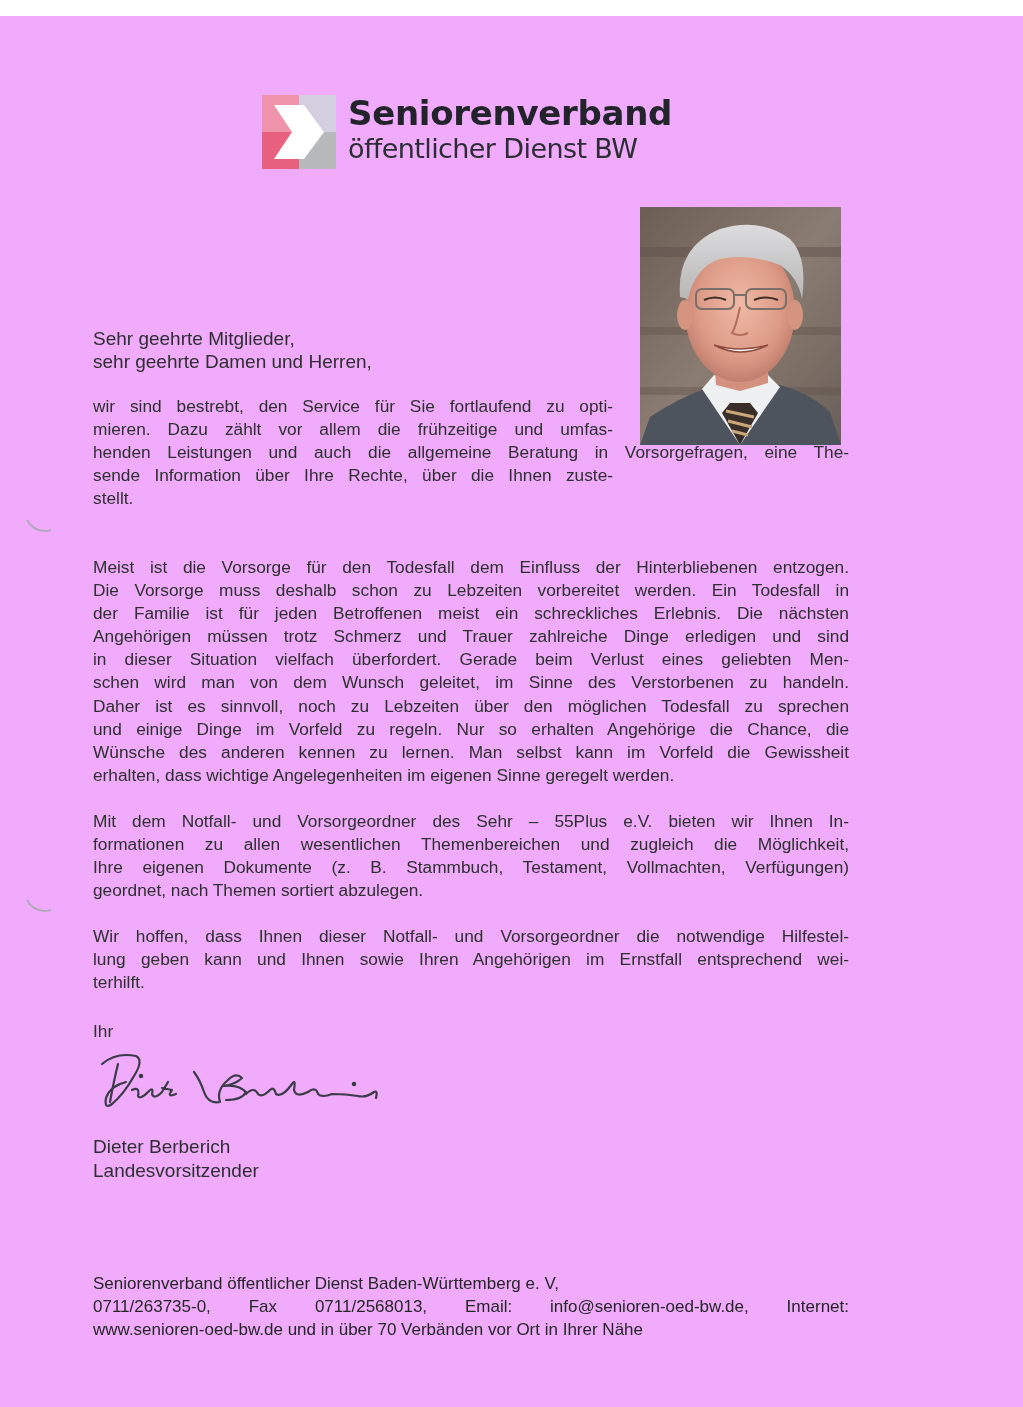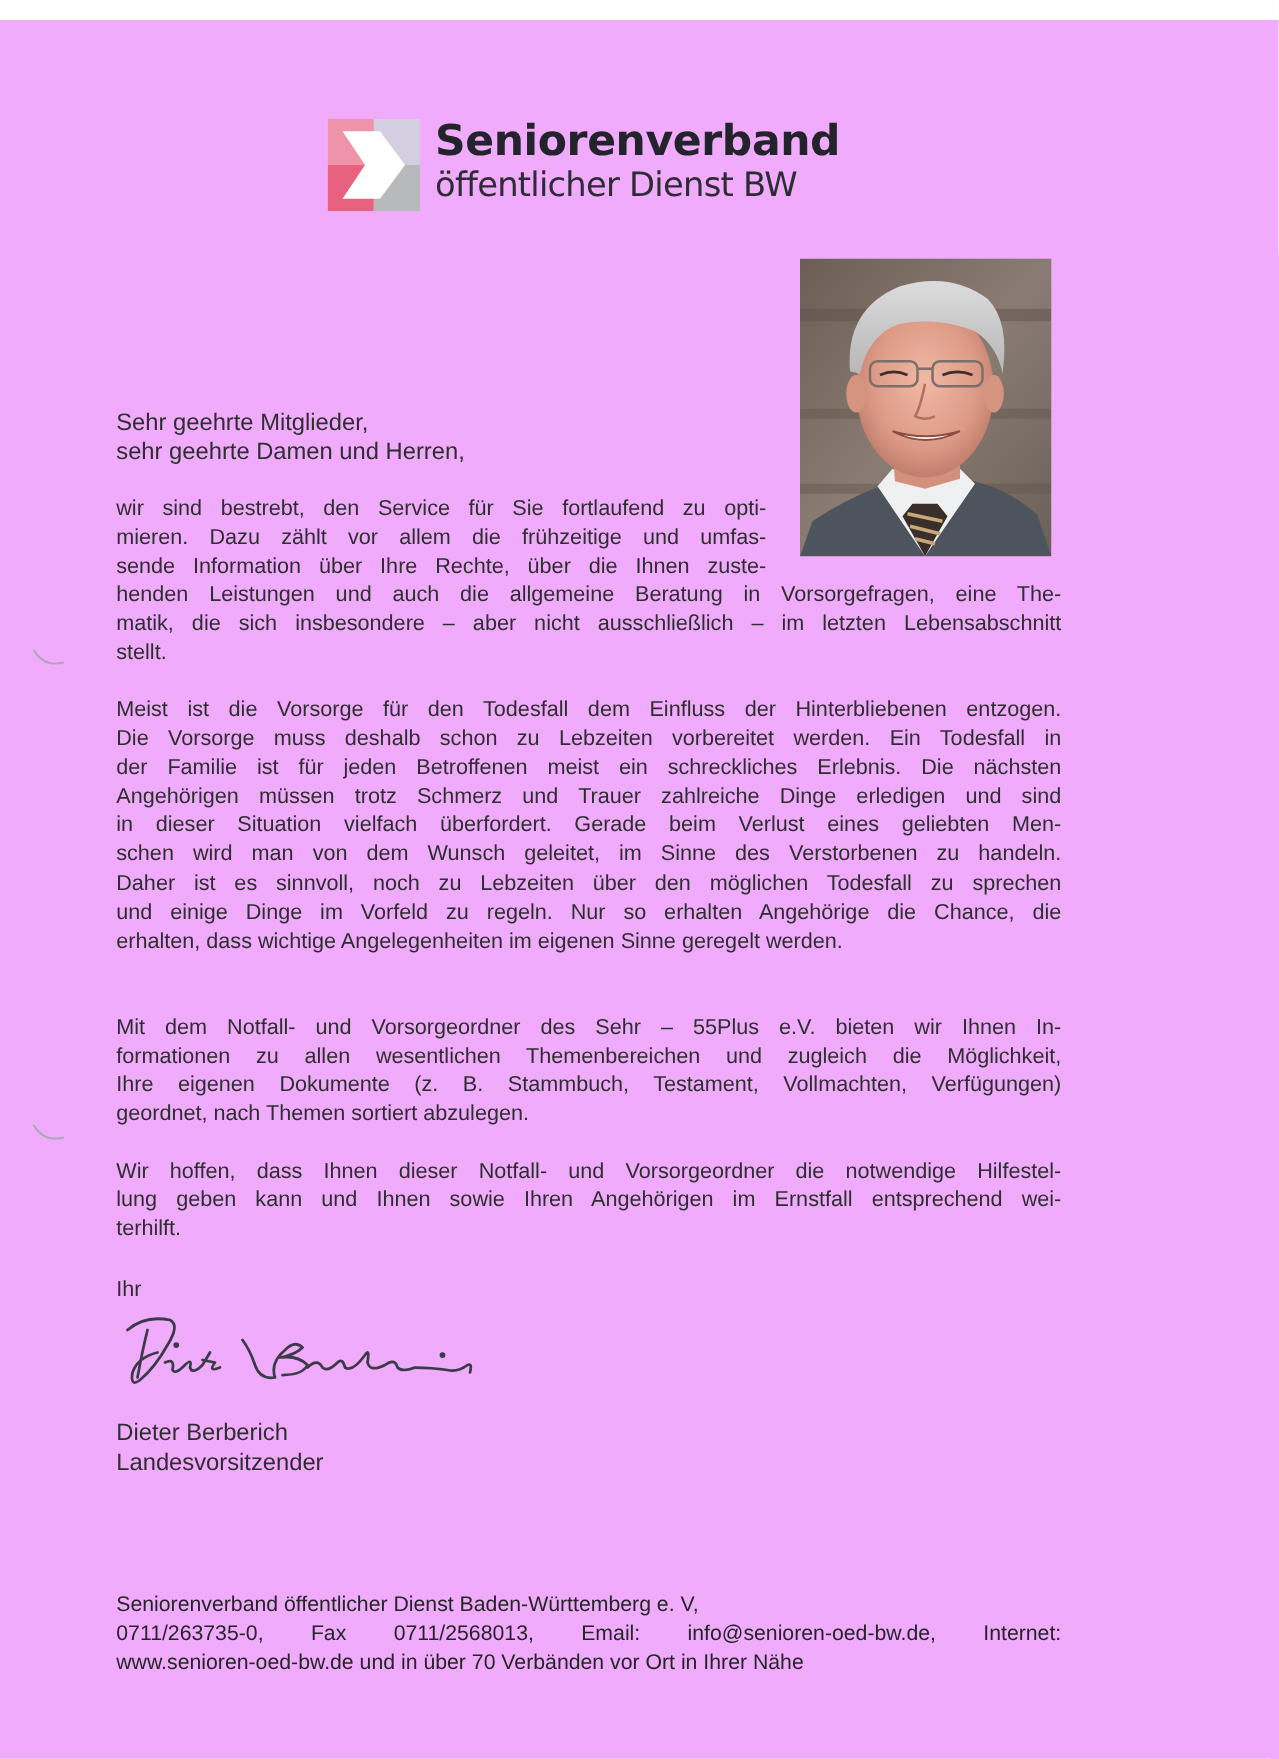--- a/index.html
+++ b/index.html
@@ -244,35 +244,35 @@
   </div>
 
   <div class="salutation">
     <span style="display:block">Sehr geehrte Mitglieder,</span>
     <span style="display:block">sehr geehrte Damen und Herren,</span>
   </div>
 
   <div class="para para-1">
     <span class="ln short">wir sind bestrebt, den Service für Sie fortlaufend zu opti-</span>
     <span class="ln short">mieren. Dazu zählt vor allem die frühzeitige und umfas-</span>
+    <span class="ln">henden Leistungen und auch die allgemeine Beratung in Vorsorgefragen, eine The-</span>
     <span class="ln short">sende Information über Ihre Rechte, über die Ihnen zuste-</span>
-    <span class="ln">henden Leistungen und auch die allgemeine Beratung in Vorsorgefragen, eine The-</span>
-    <span class="ln">matik, die sich insbesondere – aber nicht ausschließlich – im letzten Lebensabschnitt</span>
     <span class="ln last">stellt.</span>
   </div>
 
   <div class="para para-2">
     <span class="ln">Meist ist die Vorsorge für den Todesfall dem Einfluss der Hinterbliebenen entzogen.</span>
     <span class="ln">Die Vorsorge muss deshalb schon zu Lebzeiten vorbereitet werden. Ein Todesfall in</span>
     <span class="ln">der Familie ist für jeden Betroffenen meist ein schreckliches Erlebnis. Die nächsten</span>
     <span class="ln">Angehörigen müssen trotz Schmerz und Trauer zahlreiche Dinge erledigen und sind</span>
     <span class="ln">in dieser Situation vielfach überfordert. Gerade beim Verlust eines geliebten Men-</span>
     <span class="ln">schen wird man von dem Wunsch geleitet, im Sinne des Verstorbenen zu handeln.</span>
     <span class="ln">Daher ist es sinnvoll, noch zu Lebzeiten über den möglichen Todesfall zu sprechen</span>
     <span class="ln">und einige Dinge im Vorfeld zu regeln. Nur so erhalten Angehörige die Chance, die</span>
+    <span class="ln">Wünsche des anderen kennen zu lernen. Man selbst kann im Vorfeld die Gewissheit</span>
     <span class="ln last">erhalten, dass wichtige Angelegenheiten im eigenen Sinne geregelt werden.</span>
   </div>
 
   <div class="para para-3">
     <span class="ln">Mit dem Notfall- und Vorsorgeordner des Sehr – 55Plus e.V. bieten wir Ihnen In-</span>
     <span class="ln">formationen zu allen wesentlichen Themenbereichen und zugleich die Möglichkeit,</span>
     <span class="ln">Ihre eigenen Dokumente (z. B. Stammbuch, Testament, Vollmachten, Verfügungen)</span>
     <span class="ln last">geordnet, nach Themen sortiert abzulegen.</span>
   </div>
 

